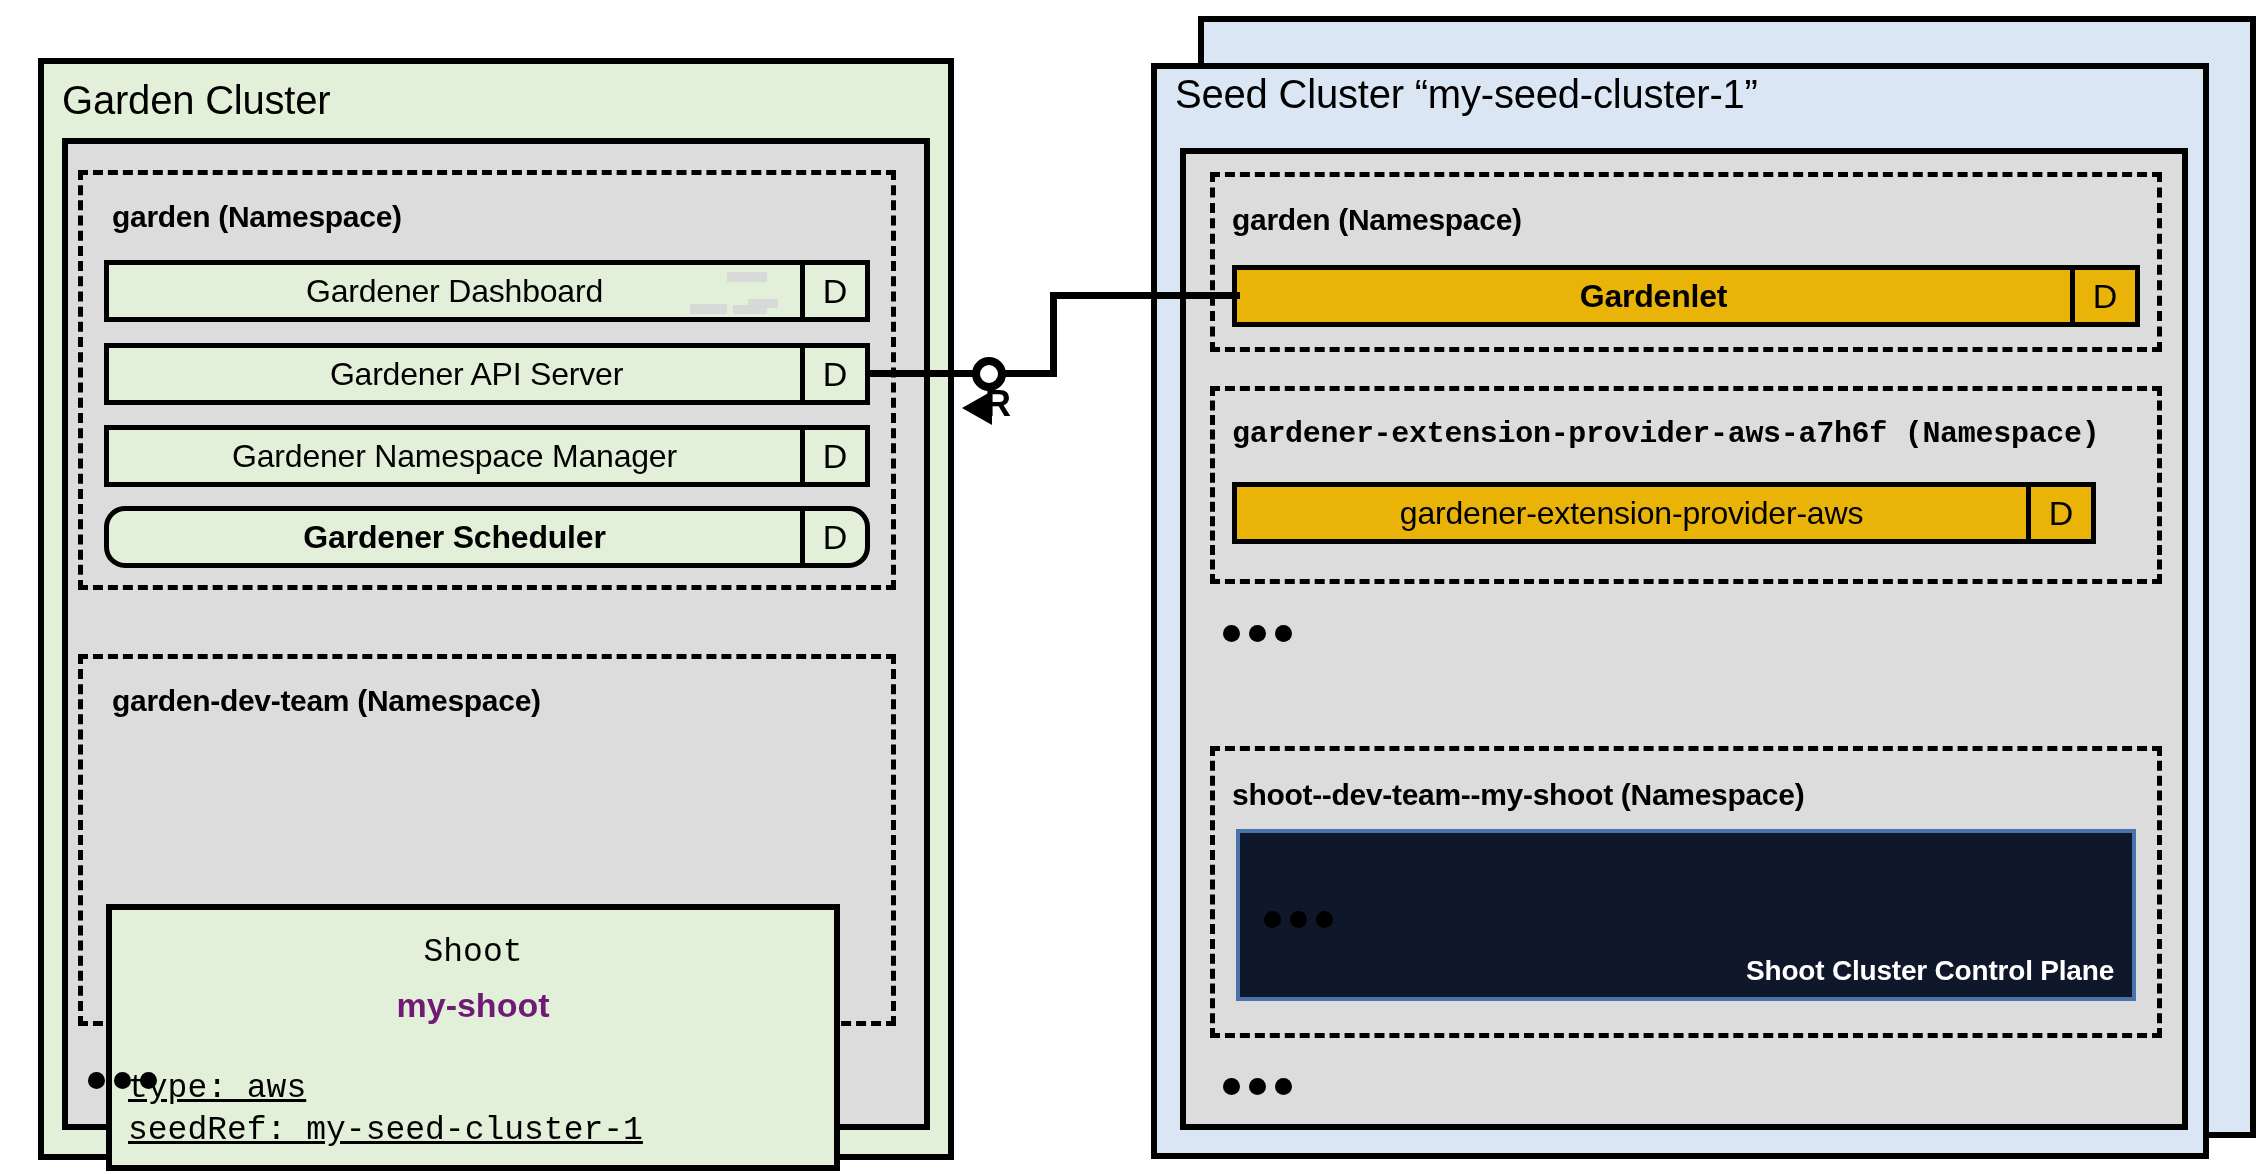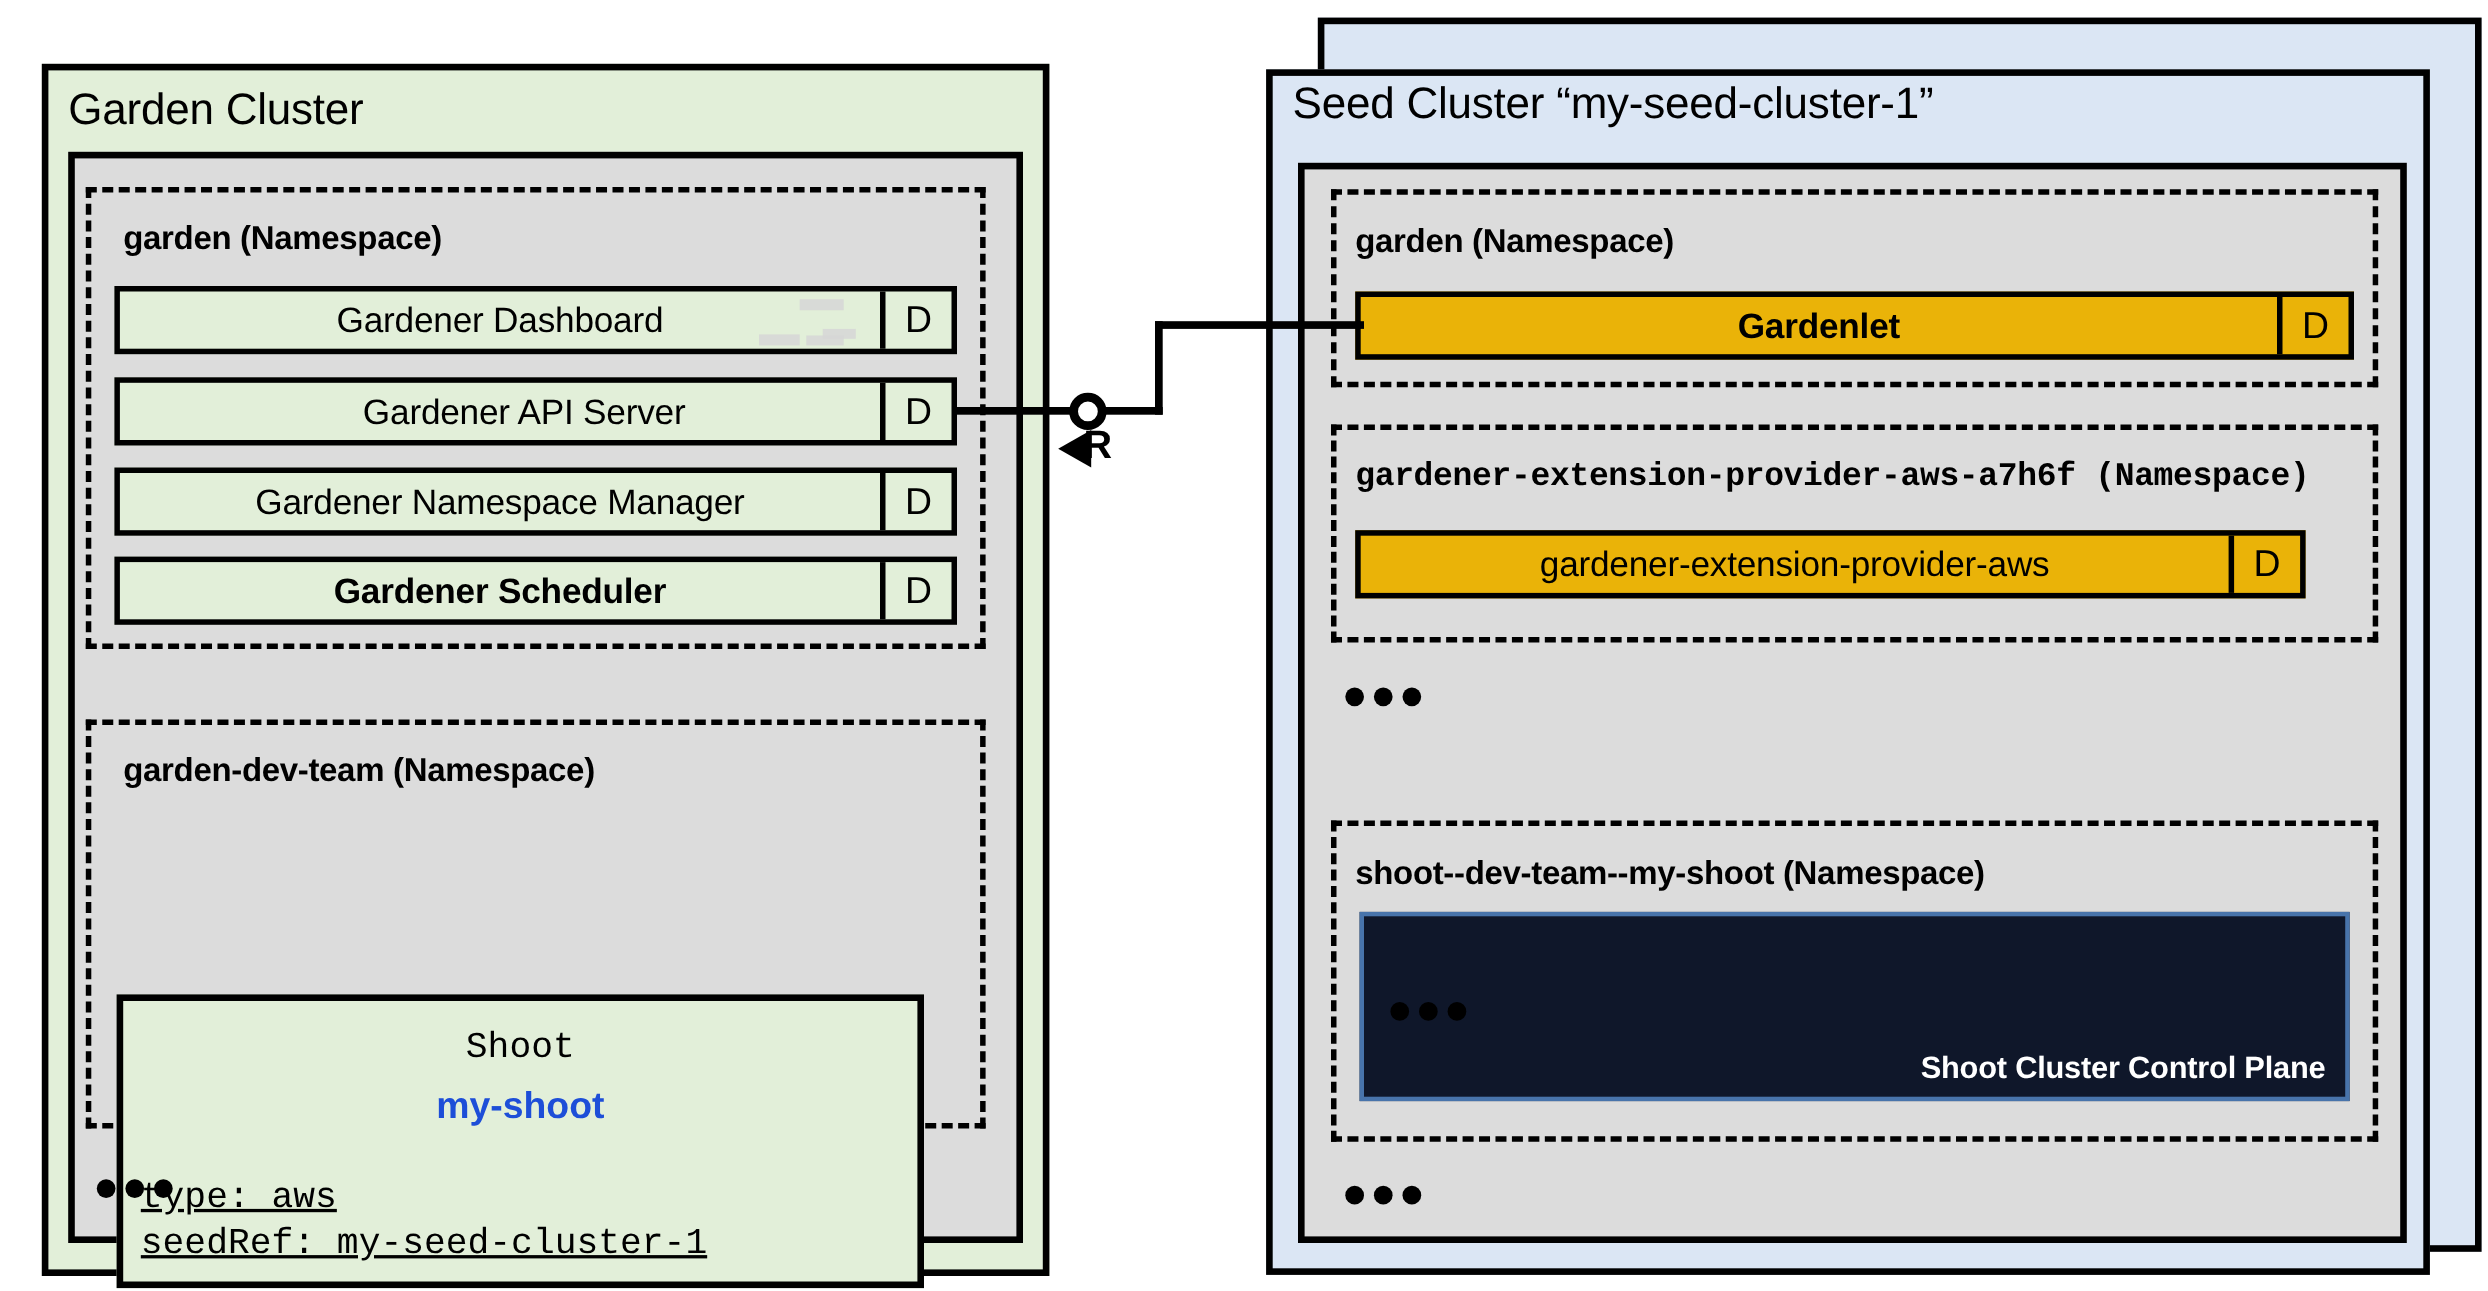--- a/index.html
+++ b/index.html
@@ -102,21 +102,21 @@
     font-family: "Liberation Mono", monospace;
     font-size: 33px;
     color: #000000;
   }
   .shoot-name {
     position: absolute;
     left: 0; right: 0;
     text-align: center;
     font-size: 34px;
     font-weight: bold;
-    color: #1d4ed8;
+    color: #701a75;
   }
   .shoot-spec {
     position: absolute;
     font-family: "Liberation Mono", monospace;
     font-size: 33px;
     color: #000000;
     white-space: pre;
     line-height: 1.28;
     text-decoration: underline;
   }
@@ -263,21 +263,21 @@
   <div class="abs component" style="left:104px; top:343px; width:766px; height:62px;padding-left:44px;">
     <div class="comp-label">Gardener API Server</div>
     <div class="comp-badge">D</div>
   </div>
 
   <div class="abs component" style="left:104px; top:425px; width:766px; height:62px;">
     <div class="comp-label">Gardener Namespace Manager</div>
     <div class="comp-badge">D</div>
   </div>
 
-  <div class="abs component" style="left:104px; top:506px; width:766px; height:62px;">
+  <div class="abs component" style="left:104px; top:506px; width:766px; height:62px;border-radius:21px;">
     <div class="comp-label bold">Gardener Scheduler</div>
     <div class="comp-badge">D</div>
   </div>
 
   <div class="abs namespace" style="left:78px; top:654px; width:818px; height:372px;"></div>
   <div class="ns-title" style="left:112px; top:684px;">garden-dev-team (Namespace)</div>
 
   <div class="abs shoot-box" style="left:106px; top:732px; width:734px; height:267px;">
     <div class="shoot-kind" style="top:24px;">Shoot</div>
     <div class="shoot-name" style="top:76px;">my-shoot</div>

